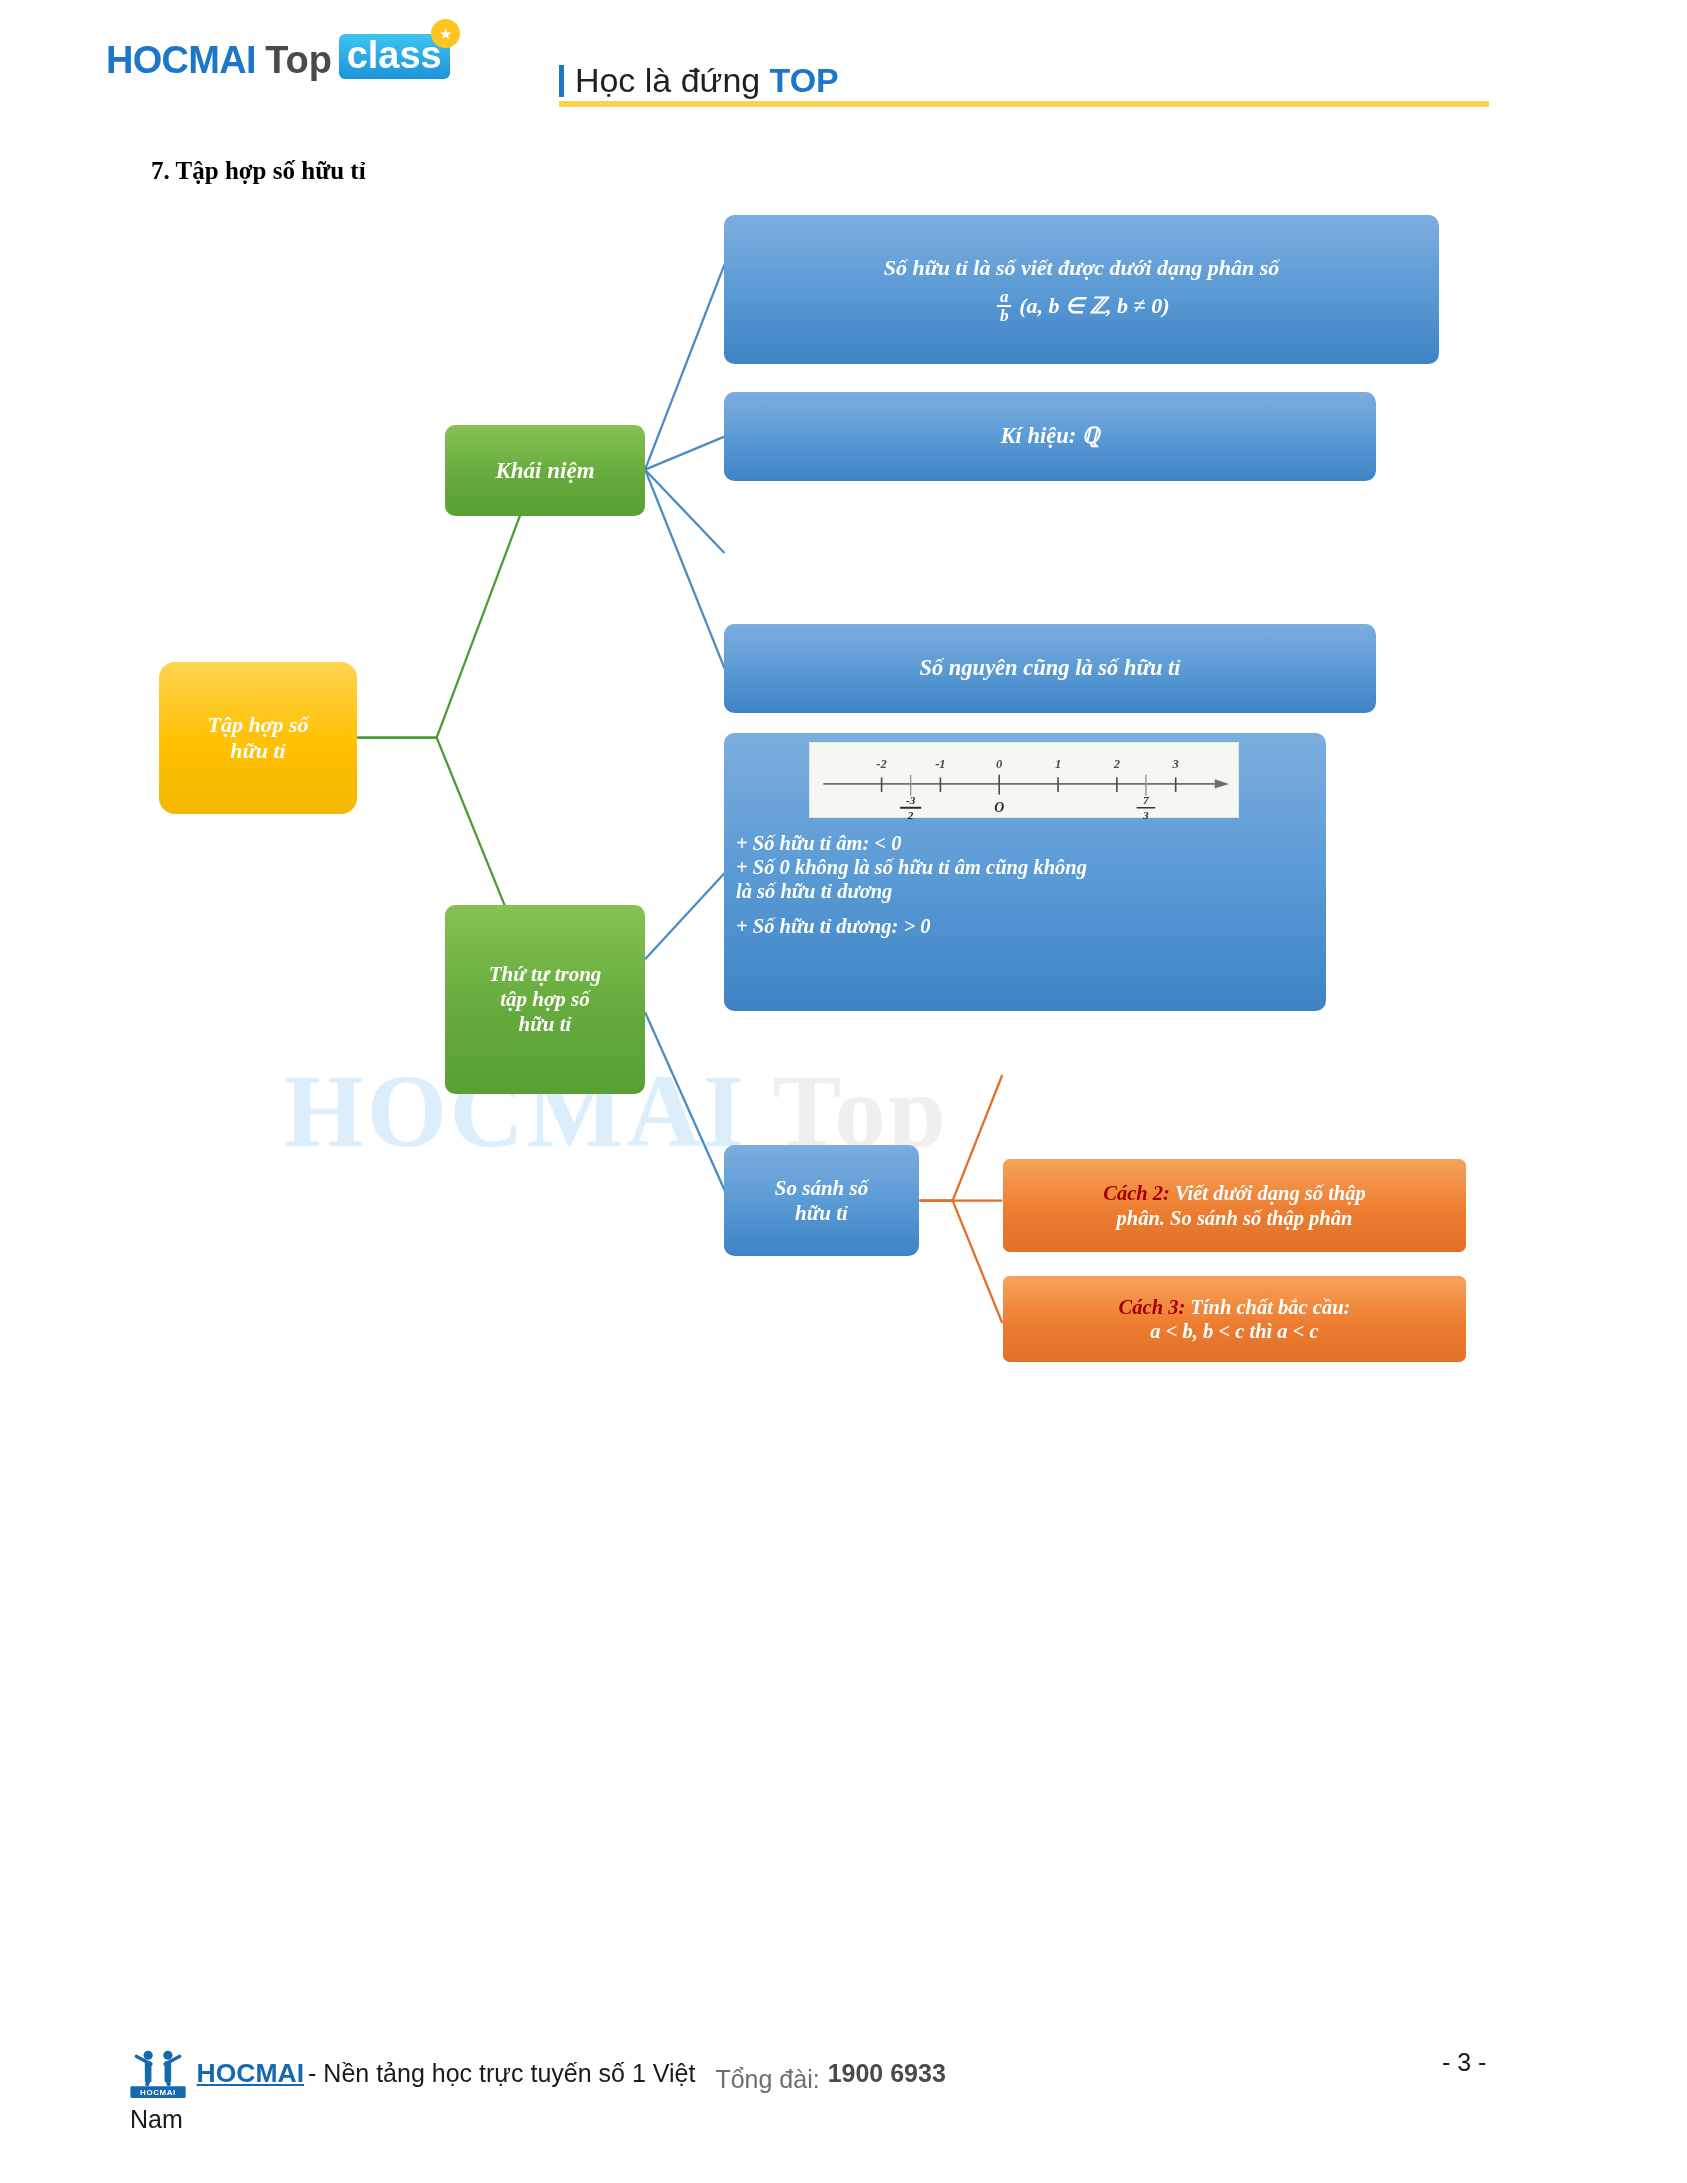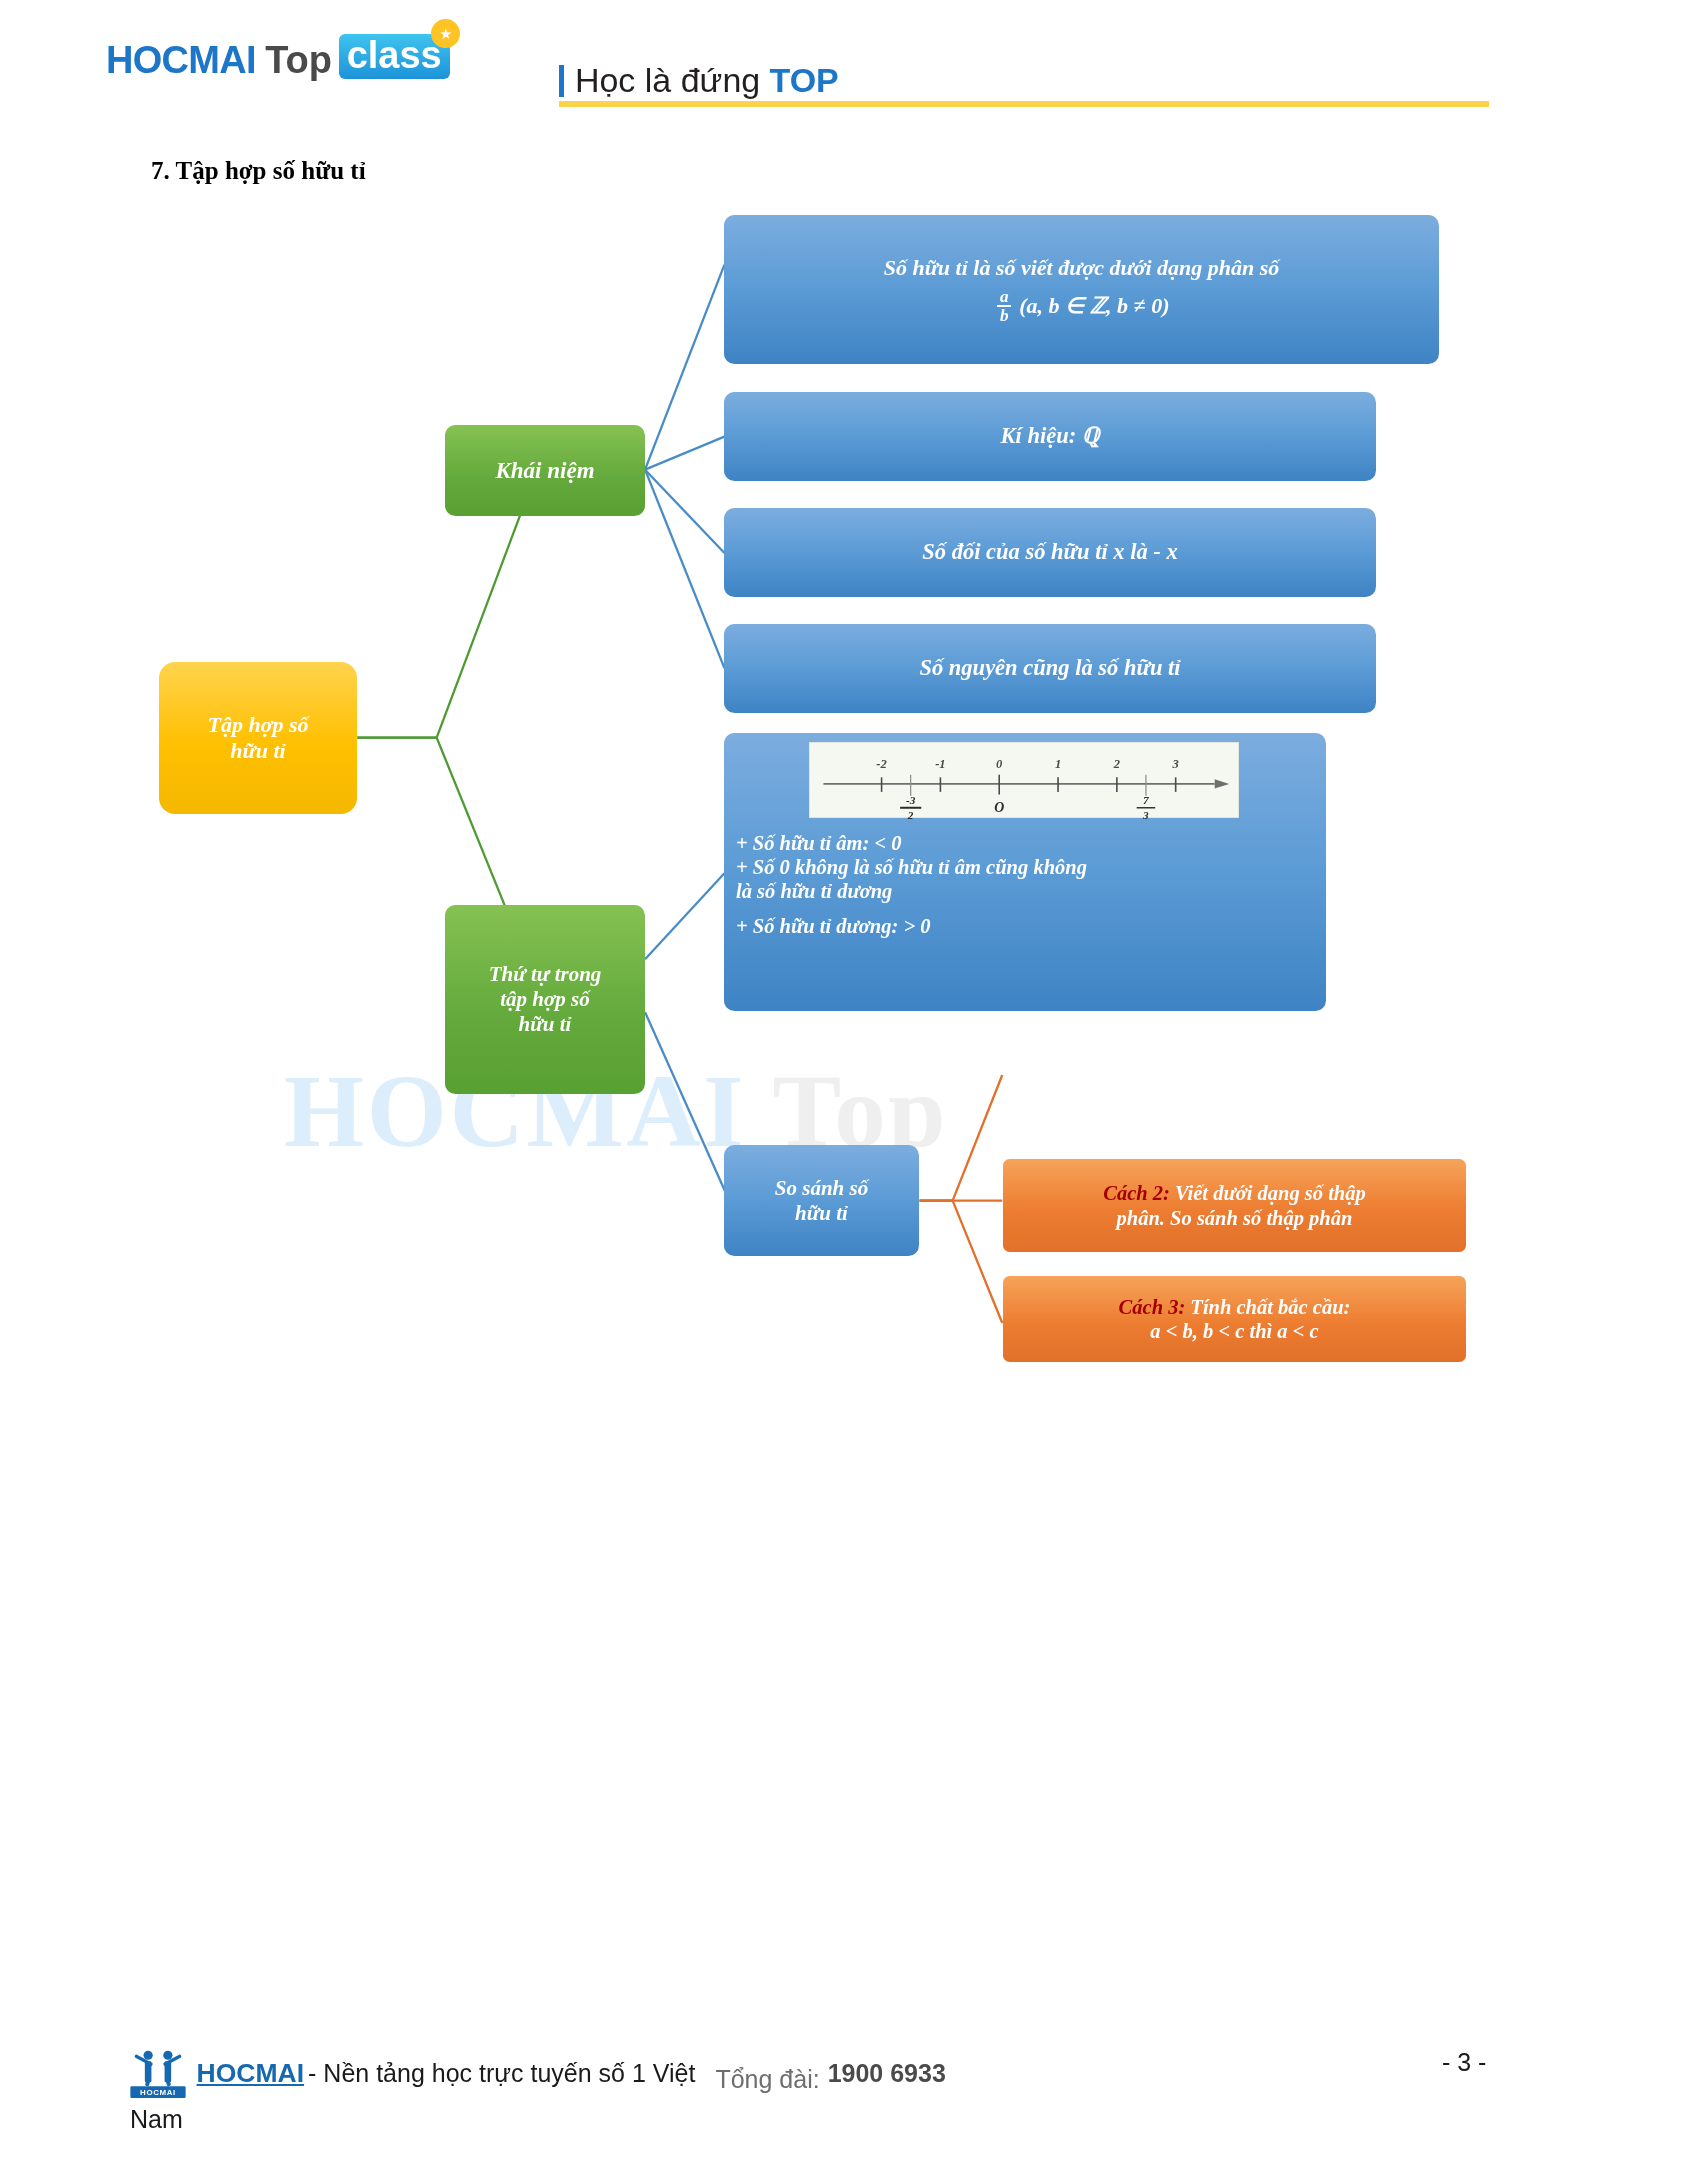--- a/index.html
+++ b/index.html
@@ -298,23 +298,20 @@
           </span>
           <span>(a, b ∈  ℤ, b ≠ 0)</span>
         </div>
       </div>
     </div>
 
     <div class="node node-blue" style="left:724px; top:392px; width:652px; height:89px; font-size:22.5px;">
       <span>Kí hiệu:  ℚ</span>
     </div>
 
-    <div class="node node-blue" style="left:724px; top:508px; width:652px; height:89px; font-size:22.5px;">
-      <span>Số đối của số hữu tỉ x là - x</span>
-    </div>
 
     <div class="node node-blue" style="left:724px; top:624px; width:652px; height:89px; font-size:22.5px;">
       <span>Số nguyên cũng là số hữu tỉ</span>
     </div>
 
     <div class="node node-blue blk-left" style="left:724px; top:733px; width:602px; height:278px; font-size:20.5px; padding:0;">
 
       <div class="numline-box" style="left:85px; top:9.3px; width:430px; height:76px;">
         <svg viewBox="0 0 650 115" width="430" height="76" xmlns="http://www.w3.org/2000/svg" style="font-size:31px">
           <line x1="20" y1="62" x2="612" y2="62" stroke="#6F6F6F" stroke-width="2.6"></line>

